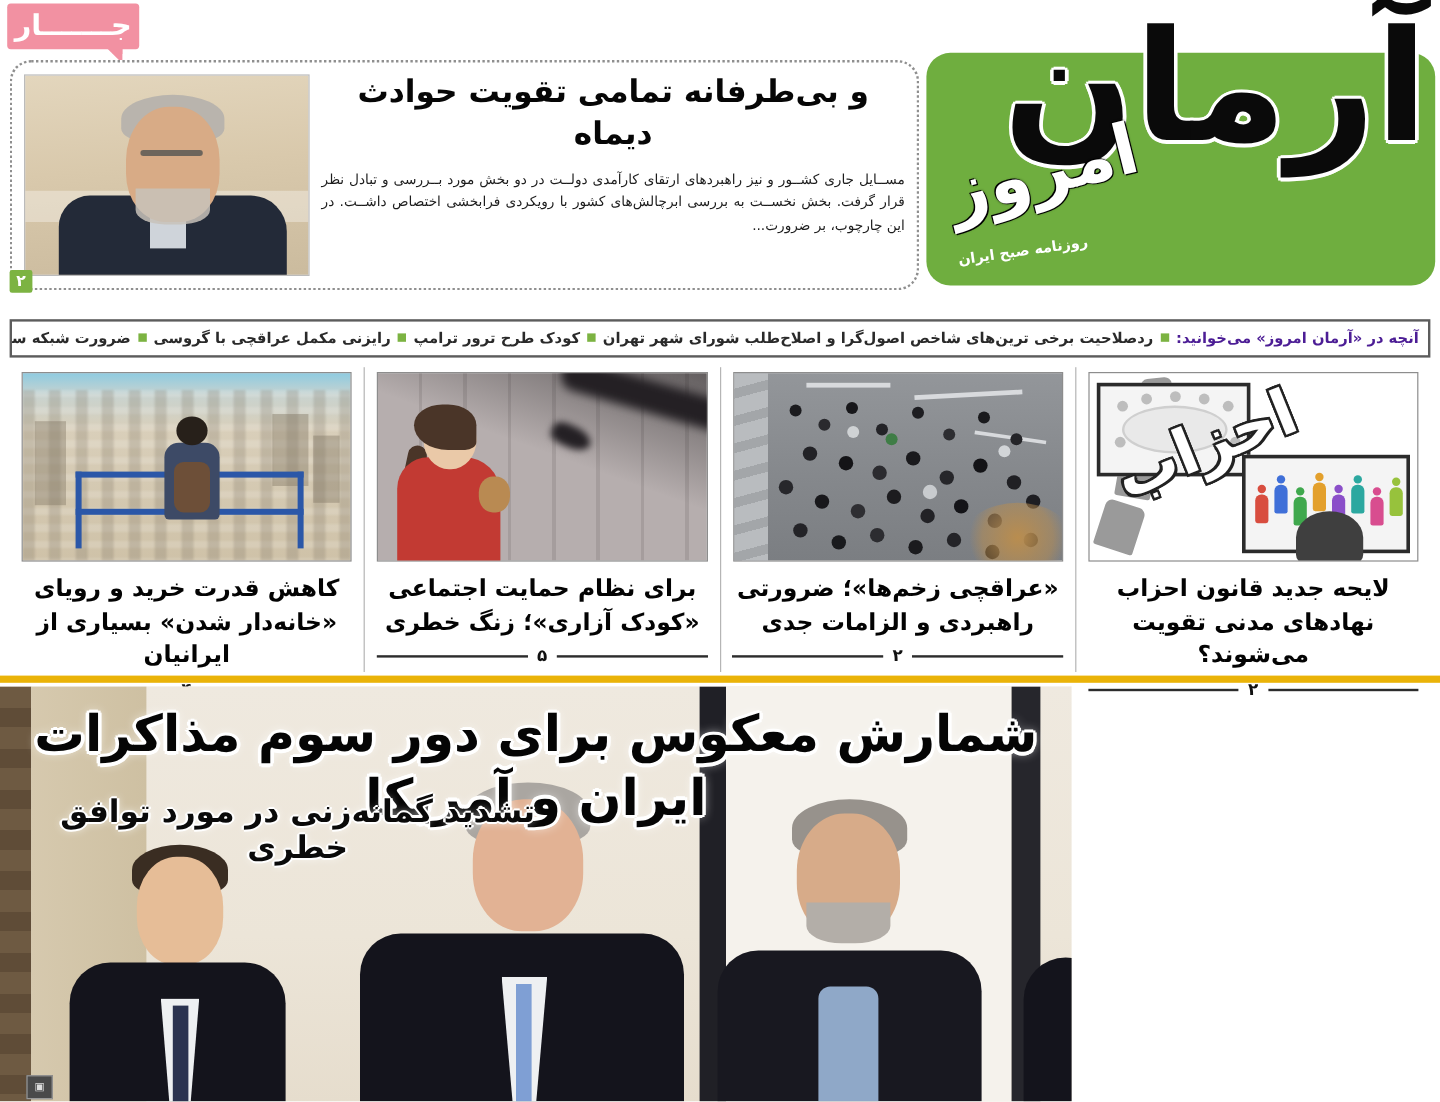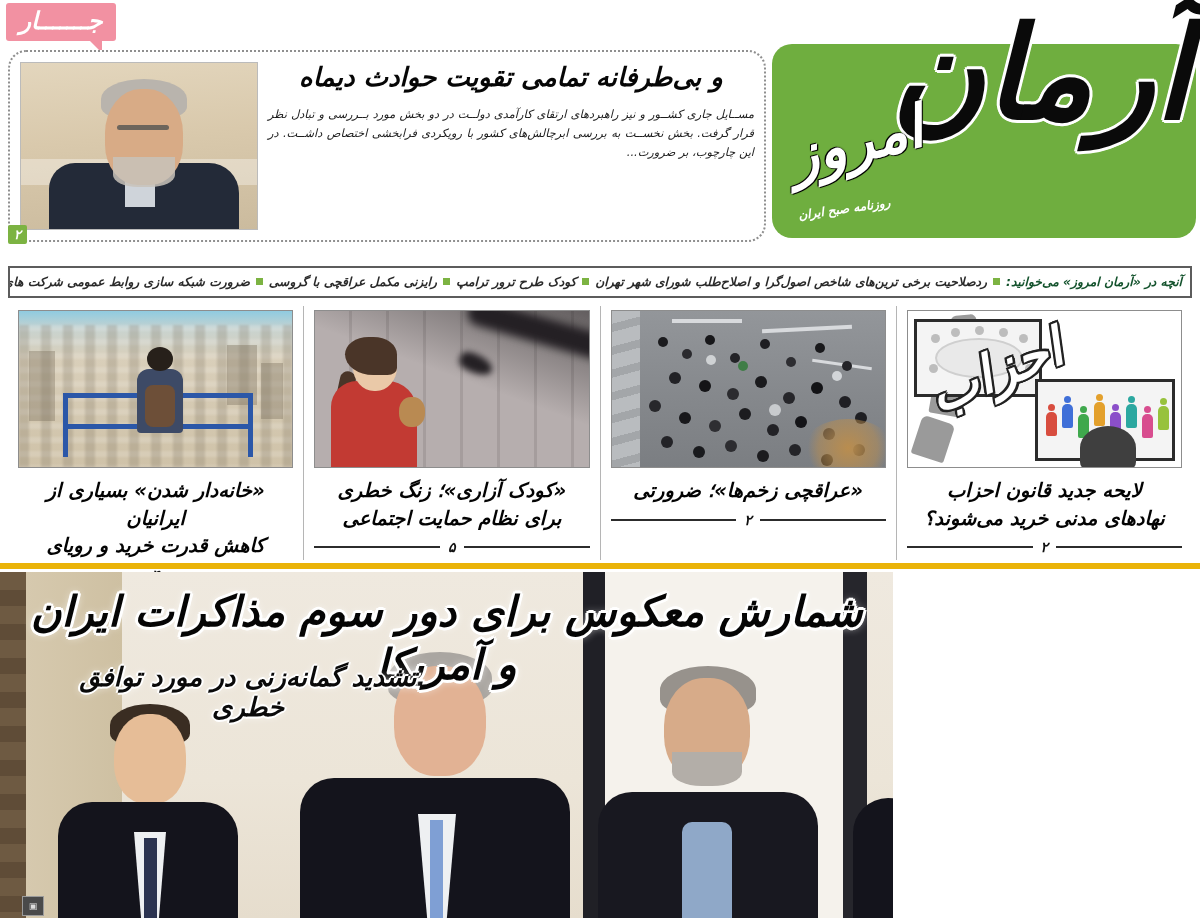--- a/index.html
+++ b/index.html
@@ -1,18 +1,18 @@
 <!DOCTYPE html>
 <html lang="fa"><head>
 <meta charset="utf-8">
 <style>
   * { margin:0; padding:0; box-sizing:border-box; }
   html,body { width:1200px; height:918px; background:#fff; overflow:hidden;
     font-family:"DejaVu Sans", sans-serif; }
-  #page { position:relative; width:1200px; height:693px; background:#fff; direction:rtl;font-style:italic; }
+  #page { position:relative; width:1200px; height:693px; background:#fff; direction:rtl; }
 
   
   .jar { position:absolute; left:6px; top:3px; width:110px; height:38px;
     background:#f291a2; border-radius:3px; color:#fff; font-weight:bold;
     font-size:24px; text-align:center; line-height:36px; }
   .jar:after { content:""; position:absolute; right:14px; bottom:-12px;
     border:8px solid transparent; border-top-color:#f291a2; border-right-color:#f291a2; }
 
   
   .lead-box { position:absolute; left:8px; top:50px; width:758px; height:192px;
@@ -47,21 +47,21 @@
 
   
   .dateline { position:absolute; right:10px; top:244px; width:640px; text-align:left;
     font-size:12.5px; font-weight:bold; color:#1f1f1f; direction:rtl; white-space:nowrap; }
   .gsq { display:inline-block; width:6px; height:6px; background:#7cb342; margin:0 5px 1px 5px; }
 
   
   .strip { position:absolute; left:8px; top:266px; width:1184px; height:32px; border:2px solid #5c5c5c;
     font-size:12.3px; font-weight:bold; color:#2a2a2a; line-height:28px; padding:0 8px;
     white-space:nowrap; overflow:hidden; }
-  .strip .lbl { color:#14532d; }
+  .strip .lbl { color:#4c1d95; }
   .strip .gsq { width:7px; height:7px; margin:0 6px 1px 6px; }
 
   
   .cards { position:absolute; left:8px; top:306px; width:1184px; height:254px; display:flex; direction:rtl; }
   .card { flex:1; padding:4px 10px 0 10px; position:relative; }
   .card:not(:last-child){ border-left:1px solid #b5b5b5; }
   .card-img { position:relative; width:100%; height:158px; border:1px solid #8d8d8d; overflow:hidden; background:#ddd; }
   .card-title { text-align:center; font-weight:bold; font-size:19.5px; line-height:1.42; color:#030303; margin-top:9px; }
   .card-foot { display:flex; align-items:center; gap:8px; margin-top:7px; }
   .card-foot .rule { flex:1; border-top:2px solid #2c2c2c; }
@@ -223,84 +223,85 @@
           <div class="pt-person" style="left:72px;top:30px;background:#8b4fc9;"></div>
           <div class="pt-person" style="left:88px;top:22px;background:#2ca8a0;"></div>
           <div class="pt-person" style="left:104px;top:32px;background:#d84d8f;"></div>
           <div class="pt-person" style="left:120px;top:24px;background:#97c23c;"></div>
           <div class="pt-dark" style="left:42px;bottom:-12px;width:56px;height:44px;"></div>
         </div>
         <div class="pt-word">احزاب</div>
       </div>
       <div class="card-title">
         <div>لایحه جدید قانون احزاب</div>
-        <div>نهادهای مدنی خرید می‌شوند؟</div>
+        <div>نهادهای مدنی تقویت می‌شوند؟</div>
       </div>
       <div class="card-foot">
         <span class="rule"></span>
         <span class="num">۲</span>
         <span class="rule"></span>
       </div>
     </div>
 
     <div class="card">
       <div class="card-img sc-crowd">
         <div class="cr-barrier"></div>
         <div class="cr-mark" style="left:60px;top:8px;width:70px;height:4px;"></div>
         <div class="cr-mark" style="left:150px;top:16px;width:90px;height:4px;transform:rotate(-3deg);"></div>
         <div class="cr-mark" style="left:200px;top:52px;width:60px;height:3px;transform:rotate(8deg);"></div>
         <div class="cr-specks"></div>
         <div class="cr-brush"></div>
       </div>
       <div class="card-title">
         <div>«عراقچی زخم‌ها»؛ ضرورتی</div>
+        <div>راهبردی و الزامات جدی</div>
       </div>
       <div class="card-foot">
         <span class="rule"></span>
         <span class="num">۲</span>
         <span class="rule"></span>
       </div>
     </div>
 
     <div class="card">
       <div class="card-img sc-child">
         <div class="ch-shade"></div>
         <div class="ch-arm"></div>
         <div class="ch-hand"></div>
         <div class="ch-tail"></div>
         <div class="ch-body"></div>
         <div class="ch-bear"></div>
         <div class="ch-head"></div>
         <div class="ch-hair"></div>
       </div>
       <div class="card-title">
+        <div>برای نظام حمایت اجتماعی</div>
         <div>«کودک آزاری»؛ زنگ خطری</div>
-        <div>برای نظام حمایت اجتماعی</div>
       </div>
       <div class="card-foot">
         <span class="rule"></span>
         <span class="num">۵</span>
         <span class="rule"></span>
       </div>
     </div>
 
     <div class="card">
       <div class="card-img sc-city">
         <div class="ct-blur"></div>
         <div class="ct-bldg" style="left:10px;top:40px;width:26px;height:70px;"></div>
         <div class="ct-bldg" style="left:208px;top:34px;width:30px;height:60px;"></div>
         <div class="ct-bldg" style="left:242px;top:52px;width:22px;height:56px;"></div>
         <div class="ct-rail"></div>
         <div class="ct-man"></div>
         <div class="ct-pack"></div>
         <div class="ct-head"></div>
       </div>
       <div class="card-title">
+        <div>کاهش قدرت خرید و رویای</div>
         <div>«خانه‌دار شدن» بسیاری از ایرانیان</div>
-        <div>کاهش قدرت خرید و رویای</div>
       </div>
       <div class="card-foot">
         <span class="rule"></span>
         <span class="num">۴</span>
         <span class="rule"></span>
       </div>
     </div>
   </div>
 
   <div class="bottom-wrap">

